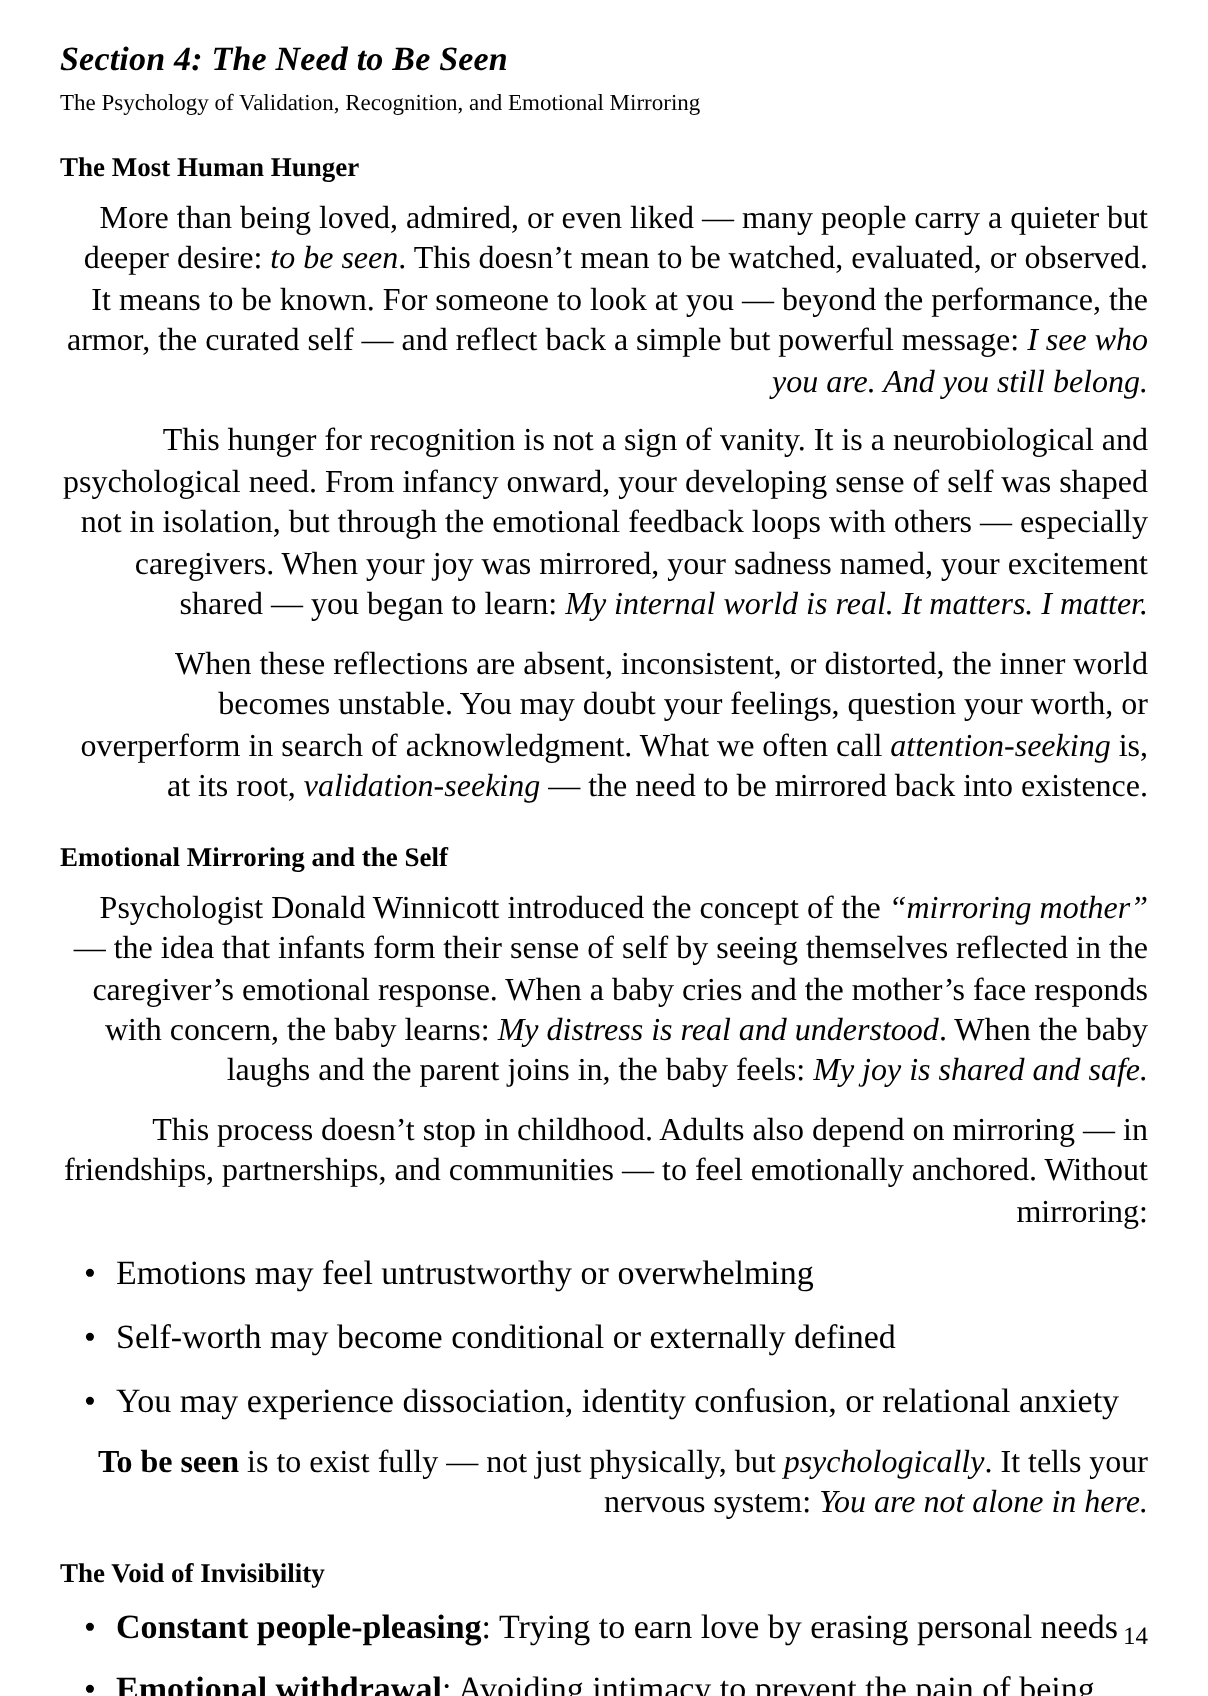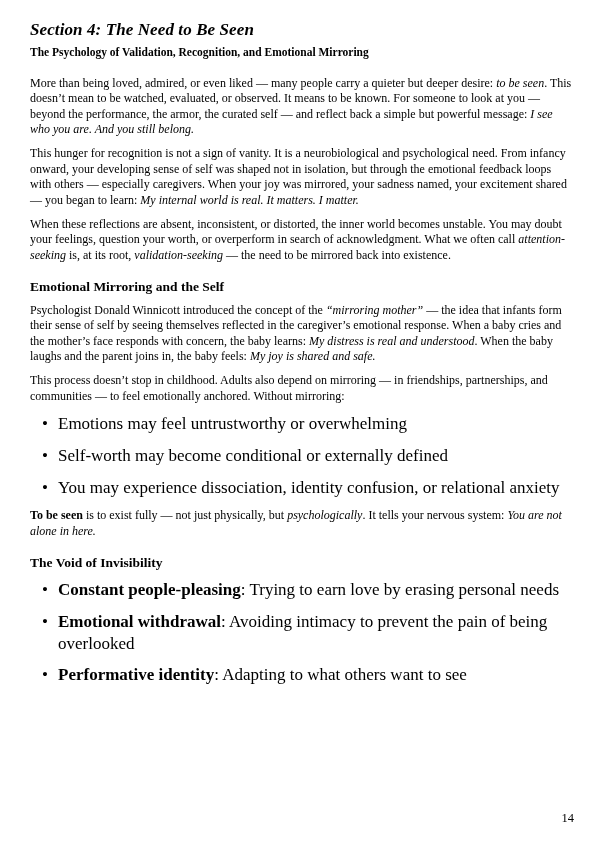--- a/index.html
+++ b/index.html
@@ -22,36 +22,36 @@
   }
   .doc-title {
     font-size: 17px;
     font-weight: bold;
     margin: 0 0 6px 0;
     letter-spacing: 0.1px;
     font-style: italic;
   }
   .doc-subtitle {
     font-size: 11.5px;
-    font-weight: bold;
+    font-weight: normal;
     margin: 0 0 18px 0;
   }
   h2.section-heading {
     font-size: 13.5px;
     font-weight: bold;
     margin: 0 0 8px 0;
   }
   .section-block {
     margin-bottom: 16px;
   }
   p.para {
-    font-size: 12px;
+    font-size: 16px;
     line-height: 1.28;
     margin: 0 0 9px 0;
-    text-align: left;
+    text-align: right;
   }
   p.para:last-child {
     margin-bottom: 0;
   }
   .it { font-style: italic; }
   .bd { font-weight: bold; }
   ul.bullets {
     margin: 4px 0 9px 0;
     padding-left: 28px;
     list-style: none;
@@ -78,20 +78,21 @@
 </head>
 <body>
 
 <div class="page">
 
   <h1 class="doc-title">Section 4: The Need to Be Seen</h1>
   <div class="doc-subtitle">The Psychology of Validation, Recognition, and Emotional Mirroring</div>
 
   <div id="sections-root">
       <div class="section-block">
+        <h2 class="section-heading">The Most Human Hunger</h2>
         <p class="para"><span>More than being loved, admired, or even liked — many people carry a quieter but deeper desire: </span><span class="it">to be seen</span><span>. This doesn’t mean to be watched, evaluated, or observed. It means to be known. For someone to look at you — beyond the performance, the armor, the curated self — and reflect back a simple but powerful message: </span><span class="it">I see who you are. And you still belong.</span></p>
         <p class="para"><span>This hunger for recognition is not a sign of vanity. It is a neurobiological and psychological need. From infancy onward, your developing sense of self was shaped not in isolation, but through the emotional feedback loops with others — especially caregivers. When your joy was mirrored, your sadness named, your excitement shared — you began to learn: </span><span class="it">My internal world is real. It matters. I matter.</span></p>
         <p class="para"><span>When these reflections are absent, inconsistent, or distorted, the inner world becomes unstable. You may doubt your feelings, question your worth, or overperform in search of acknowledgment. What we often call </span><span class="it">attention-seeking</span><span> is, at its root, </span><span class="it">validation-seeking</span><span> — the need to be mirrored back into existence.</span></p>
       </div>
       <div class="section-block">
         <h2 class="section-heading">Emotional Mirroring and the Self</h2>
         <p class="para"><span>Psychologist Donald Winnicott introduced the concept of the  </span><span class="it">“mirroring mother”</span><span> — the idea that infants form their sense of self by seeing themselves reflected in the caregiver’s emotional response. When a baby cries and the mother’s face responds with concern, the baby learns: </span><span class="it">My distress is real and understood</span><span>. When the baby laughs and the parent joins in, the baby feels: </span><span class="it">My joy is shared and safe.</span></p>
         <p class="para"><span>This process doesn’t stop in childhood. Adults also depend on mirroring — in friendships, partnerships, and communities — to feel emotionally anchored. Without mirroring:</span></p>
         <ul class="bullets">
           <li><span>Emotions may feel untrustworthy or overwhelming</span></li>

